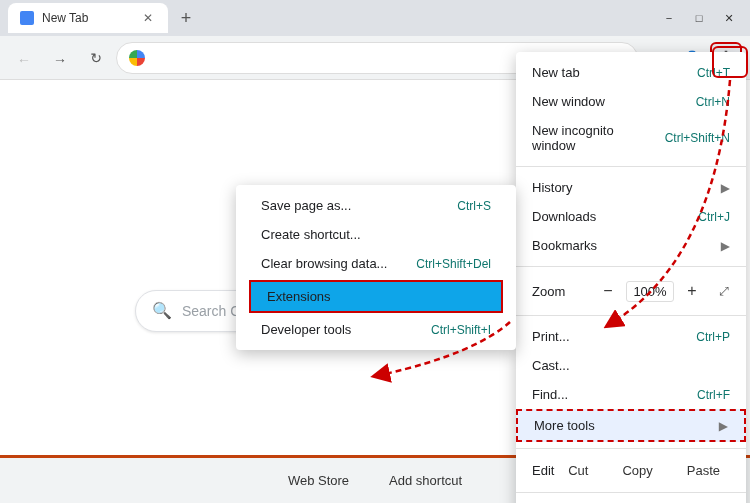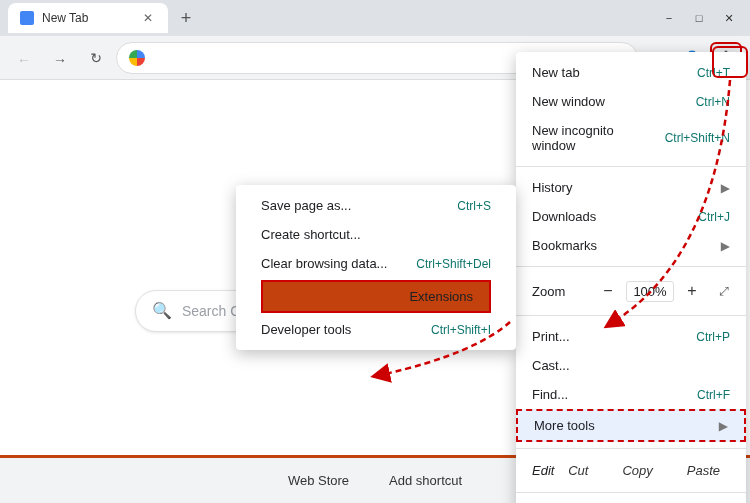--- a/index.html
+++ b/index.html
@@ -272,21 +272,20 @@
       border-radius: 50%;
       display: flex; align-items: center; justify-content: center;
       cursor: pointer;
       color: #555;
       font-size: 12px;
     }
     .edit-row {
       display: flex;
       align-items: center;
       padding: 4px 16px;
-      font-style: italic;
     }
     .edit-label { color: #202124; flex: 1; }
     .edit-actions { display: flex; gap: 14px; margin-left: auto; }
     .edit-action-btn {
       padding: 4px 10px;
       border-radius: 3px;
       cursor: pointer;
       color: #333;
       font-size: 13px;
     }
@@ -454,21 +453,21 @@
     <span class="menu-item-shortcut">Ctrl+S</span>
   </div>
   <div class="menu-item">
     <span class="menu-item-label">Create shortcut...</span>
   </div>
   <div class="menu-item">
     <span class="menu-item-label">Clear browsing data...</span>
     <span class="menu-item-shortcut">Ctrl+Shift+Del</span>
   </div>
 
-  <div class="menu-item extensions-highlighted" style="border:2px solid #c00; background:#c2410c; margin:2px 16px;text-align:right;">
+  <div class="menu-item extensions-highlighted" style="border:2px solid #c00; background:#0ea5e9; margin:2px 4px;">
     <span class="menu-item-label">Extensions</span>
   </div>
   <div class="menu-item">
     <span class="menu-item-label">Developer tools</span>
     <span class="menu-item-shortcut">Ctrl+Shift+I</span>
   </div>
 </div>
 
 <div class="highlight-box" style="top:46px; right:2px; width:36px; height:32px; border-radius:6px;"></div>
 

